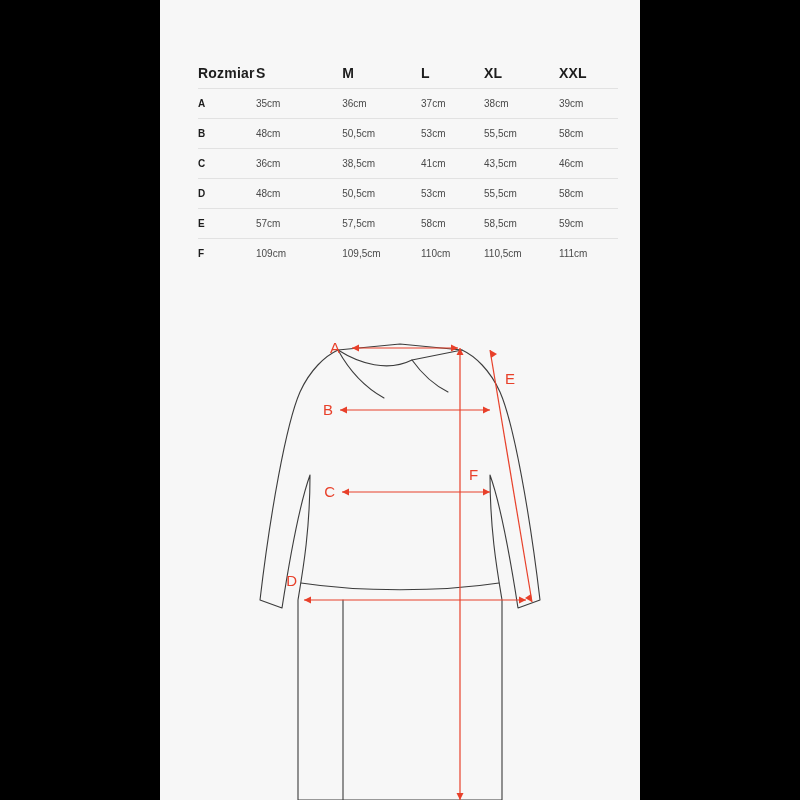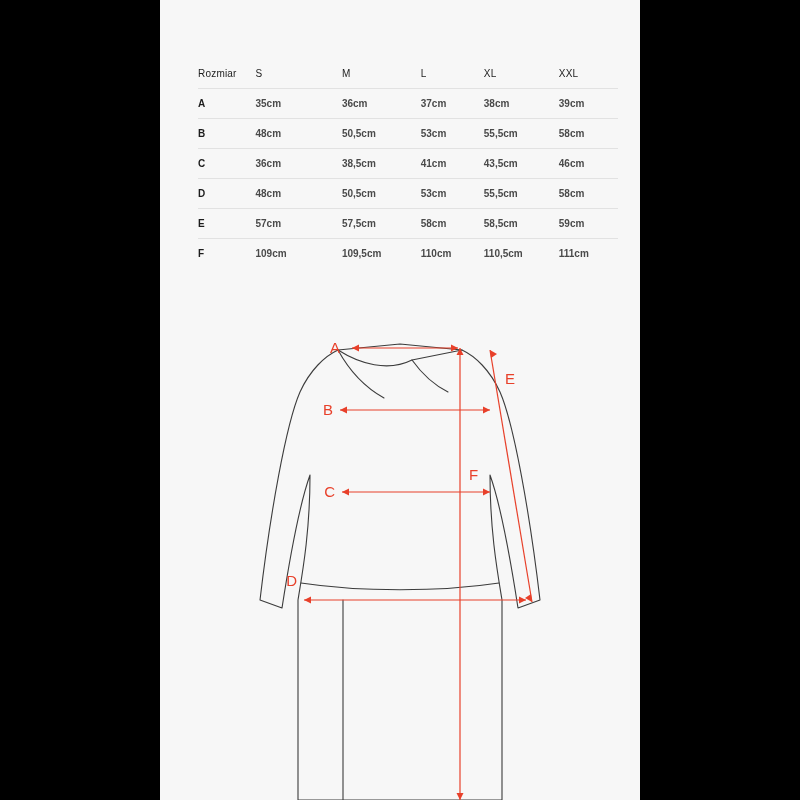--- a/index.html
+++ b/index.html
@@ -33,26 +33,26 @@
     left: 38px;
     top: 58px;
     width: 420px;
     border-collapse: collapse;
     font-size: 10px;
     color: #2d2d2d;
   }
   #size-table th, #size-table td {
     text-align: left;
     padding: 0;
+    font-weight: normal;
+    vertical-align: middle;
+  }
+  #size-table thead th {
     font-weight: bold;
-    vertical-align: middle;
-  }
-  #size-table thead th {
-    font-weight: normal;
-    font-size: 10px;
+    font-size: 14px;
     color: #1d1d1d;
     height: 30px;
     letter-spacing: 0.2px;
   }
   #size-table tbody tr {
     height: 30px;
   }
   #size-table tbody tr td {
     border-top: 1px solid #e2e2e2;
   }

